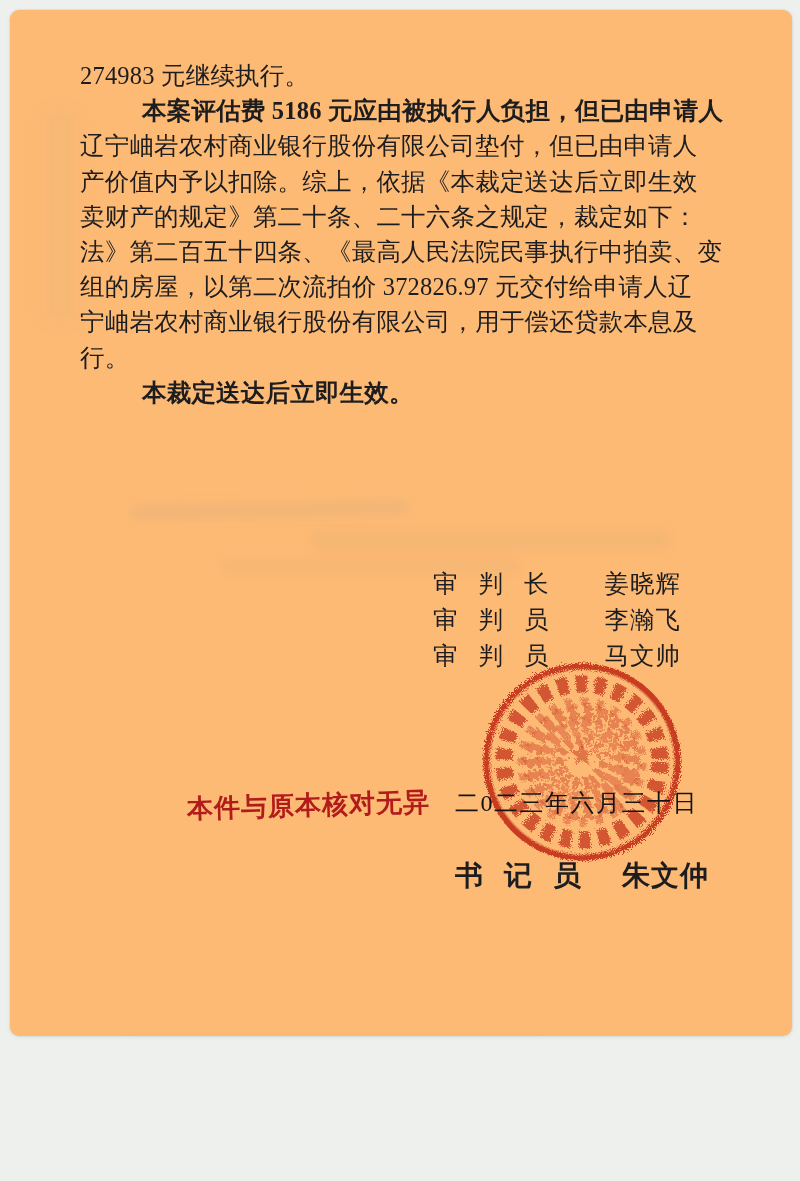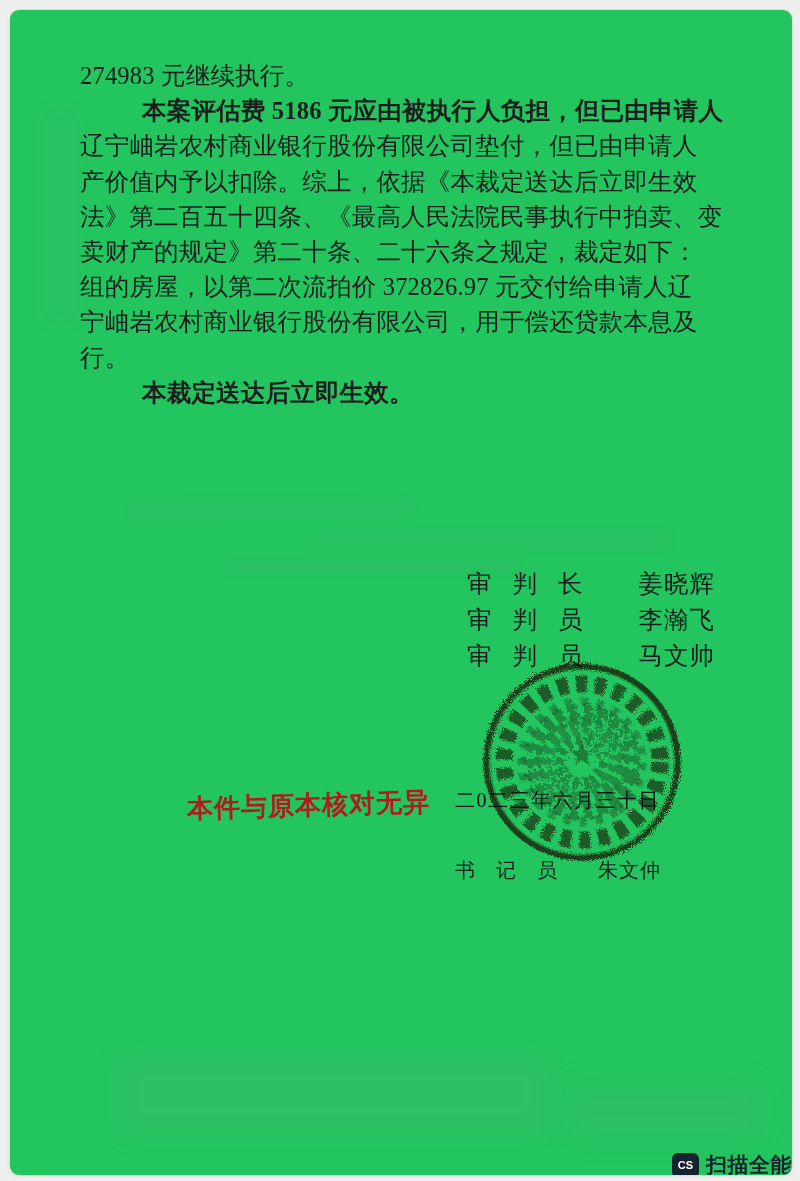--- a/index.html
+++ b/index.html
@@ -1,33 +1,33 @@
 <!DOCTYPE html>
 <html><head>
 <meta charset="utf-8">
 <style>
   html,body{margin:0;padding:0;width:800px;height:1181px;background:#eef0ee;overflow:hidden;
     font-family:"Liberation Serif","DejaVu Serif",serif;}
-  .page{position:absolute;left:10px;top:10px;width:782px;height:1165px;background:#22c55e;
+  .page{position:absolute;left:10px;top:10px;width:782px;height:1026px;background:#fdba74;
     border-radius:9px;overflow:hidden;box-shadow:0 0 0 1px rgba(0,0,0,.04),0 1px 5px rgba(0,0,0,.07);}
   
   .body-text{position:absolute;left:70px;top:48px;width:660px;color:#1d1d20;
     font-size:24.5px;letter-spacing:.2px;}
   .ln{height:35.2px;line-height:35.2px;white-space:nowrap;}
   .ln.ind{padding-left:62px;font-weight:bold;}
   
   .sig-block{position:absolute;left:423px;top:556px;color:#1d1d20;font-size:24.5px;}
-  .sig-row{height:36px;line-height:36px;white-space:nowrap;margin-left:34px;}
+  .sig-row{height:36px;line-height:36px;white-space:nowrap;}
   .role{letter-spacing:21px;white-space:pre;}
   .sig-row .name{margin-left:35px;letter-spacing:1px;}
   
-  .date-line{position:absolute;left:445px;top:777px;color:#141416;font-size:20px;
+  .date-line{position:absolute;left:445px;top:777px;color:#141416;font-size:24px;
     letter-spacing:1.5px;white-space:nowrap;z-index:3;}
-  .clerk-row{position:absolute;left:445px;top:847px;color:#1d1d20;font-size:20px;
-    white-space:nowrap;z-index:3;}
+  .clerk-row{position:absolute;left:445px;top:847px;color:#1d1d20;font-size:28px;
+    white-space:nowrap;z-index:3;font-weight:bold;}
   .clerk-row .name{margin-left:20px;letter-spacing:1px;}
   
   .cert{position:absolute;left:177px;top:778px;color:#b11b1b;font-size:26px;font-weight:bold;
     font-family:"Liberation Sans","DejaVu Sans",sans-serif;letter-spacing:1px;
     transform:rotate(-1.6deg);white-space:nowrap;z-index:3;}
   
   .seal{position:absolute;left:467px;top:647px;width:210px;height:210px;z-index:2;
     mix-blend-mode:multiply;opacity:.93;}
   
   .ghost{position:absolute;border-radius:10px;pointer-events:none;}
@@ -50,22 +50,22 @@
 
 <div class="page">
 
   <div class="ghost g6"></div>
 
   <div class="body-text">
     <div class="ln">274983 元继续执行。</div>
     <div class="ln ind">本案评估费 5186 元应由被执行人负担，但已由申请人</div>
     <div class="ln">辽宁岫岩农村商业银行股份有限公司垫付，但已由申请人</div>
     <div class="ln">产价值内予以扣除。综上，依据《本裁定送达后立即生效</div>
+    <div class="ln">卖财产的规定》第二十条、二十六条之规定，裁定如下：</div>
     <div class="ln">法》第二百五十四条、《最高人民法院民事执行中拍卖、变</div>
-    <div class="ln">卖财产的规定》第二十条、二十六条之规定，裁定如下：</div>
     <div class="ln">组的房屋，以第二次流拍价 372826.97 元交付给申请人辽</div>
     <div class="ln">宁岫岩农村商业银行股份有限公司，用于偿还贷款本息及</div>
     <div class="ln">行。</div>
     <div class="ln ind">本裁定送达后立即生效。</div>
   </div>
 
   <div class="ghost g1"></div>
   <div class="ghost g2"></div>
   <div class="ghost g3"></div>
 

